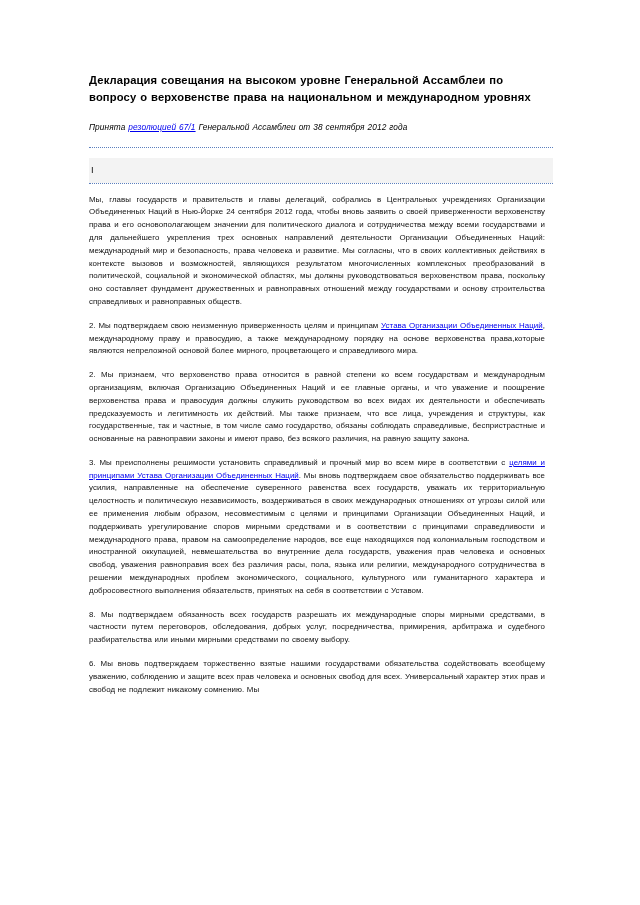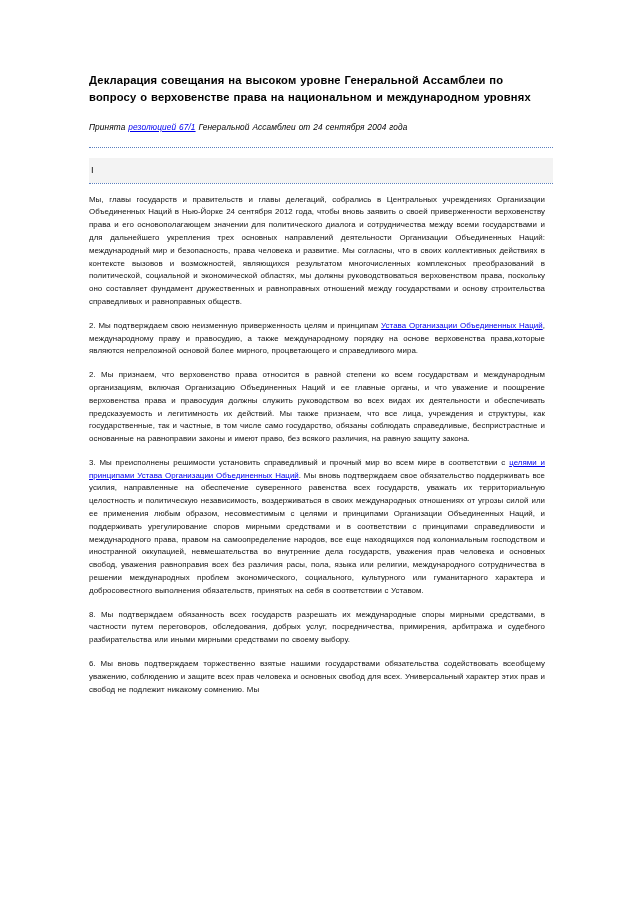--- a/index.html
+++ b/index.html
@@ -88,21 +88,21 @@
 </style>
 </head>
 <body>
 
 <div class="page">
   <div class="content">
 
     <div class="doc-title">Декларация совещания на высоком уровне Генеральной Ассамблеи по вопросу о верховенстве права на национальном и международном уровнях</div>
 
     <div class="doc-subtitle">
-      <span>Принята </span><a class="lnk" href="#">резолюцией 67/1</a><span> Генеральной Ассамблеи от 24 сентября 2004 года</span>
+      <span>Принята </span><a class="lnk" href="#">резолюцией 67/1</a><span> Генеральной Ассамблеи от 38 сентября 2012 года</span>
     </div>
 
     <hr class="rule">
 
     <div class="section-heading">I</div>
 
     <hr class="rule">
 
     <div class="body-block">
 

